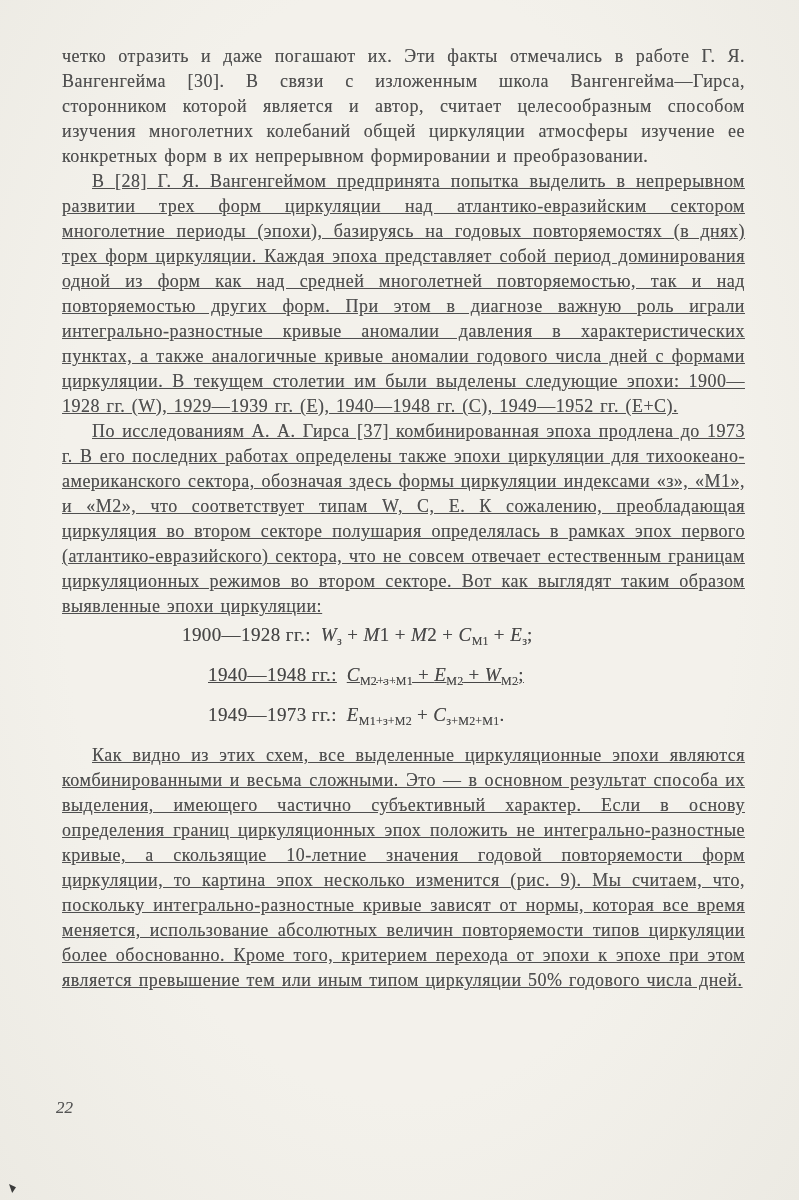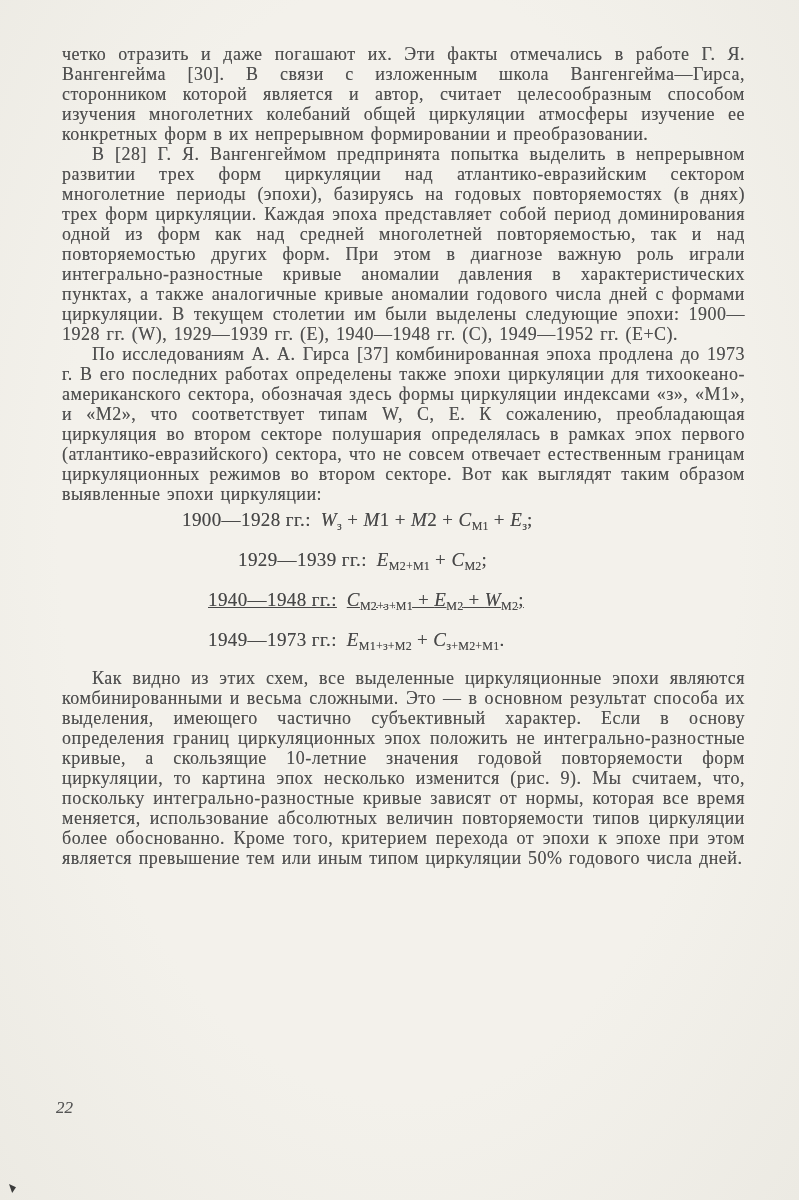--- a/index.html
+++ b/index.html
@@ -15,27 +15,27 @@
     background: #f1efe9;
     background-image: radial-gradient(ellipse at 50% 45%, #f3f1eb 60%, #eceae3 100%);
     padding: 44px 54px 0 62px;
     font-family: "Liberation Serif", "DejaVu Serif", serif;
     color: #4f4f4f;
     overflow: hidden;
   }
   .para {
     margin: 0;
     font-size: 18px;
-    line-height: 20px;
+    line-height: 25px;
     letter-spacing: 0.5px;
     word-spacing: 1.5px;
     text-align: justify;
     text-shadow: 0 0 0.6px rgba(80,80,80,0.55);
   }
-  .para.indent { text-indent: 30px; }
+  .para.indent { text-indent: 30px; text-decoration: underline; }
   .formulas {
     margin: 4px 0 16px 0;
     color: #474747;
   }
   .formula {
     font-size: 19px;
     line-height: 24px;
     margin-bottom: 16px;
     letter-spacing: 0.4px;
     white-space: nowrap;
@@ -80,23 +80,20 @@
   <p class="para">четко отразить и даже погашают их. Эти факты отмечались в работе Г. Я. Вангенгейма [30]. В связи с изложенным школа Вангенгейма—Гирса, сторонником которой является и автор, считает целесообразным способом изучения многолетних колебаний общей циркуляции атмосферы изучение ее конкретных форм в их непрерывном формировании и преобразовании.</p>
 
   <p class="para indent">В [28] Г. Я. Вангенгеймом предпринята попытка выделить в непрерывном развитии трех форм циркуляции над атлантико-евразийским сектором многолетние периоды (эпохи), базируясь на годовых повторяемостях (в днях) трех форм циркуляции. Каждая эпоха представляет собой период доминирования одной из форм как над средней многолетней повторяемостью, так и над повторяемостью других форм. При этом в диагнозе важную роль играли интегрально-разностные кривые аномалии давления в характеристических пунктах, а также аналогичные кривые аномалии годового числа дней с формами циркуляции. В текущем столетии им были выделены следующие эпохи: 1900—1928 гг. (W), 1929—1939 гг. (E), 1940—1948 гг. (C), 1949—1952 гг. (E+C).</p>
 
   <p class="para indent">По исследованиям А. А. Гирса [37] комбинированная эпоха продлена до 1973 г. В его последних работах определены также эпохи циркуляции для тихоокеано-американского сектора, обозначая здесь формы циркуляции индексами «з», «М1», и «М2», что соответствует типам W, C, E. К сожалению, преобладающая циркуляция во втором секторе полушария определялась в рамках эпох первого (атлантико-евразийского) сектора, что не совсем отвечает естественным границам циркуляционных режимов во втором секторе. Вот как выглядят таким образом выявленные эпохи циркуляции:</p>
 
   <div class="formulas">
     <div class="formula f1">
       <span class="flabel">1900—1928 гг.:</span><span class="fexpr"><i>W</i><sub>з</sub> + <i>M</i>1 + <i>M</i>2 + <i>C</i><sub>М1</sub> + <i>E</i><sub>з</sub>;</span>
     </div>
-    <div class="formula f2">
-      <span class="flabel">1929—1939 гг.:</span><span class="fexpr"><i>E</i><sub>М2+М1</sub> + <i>C</i><sub>М2</sub>;</span>
-    </div>
     <div class="formula f3">
       <span class="flabel">1940—1948 гг.:</span><span class="fexpr"><i>C</i><sub>М2+з+М1</sub> + <i>E</i><sub>М2</sub> + <i>W</i><sub>М2</sub>;</span>
     </div>
     <div class="formula f4">
       <span class="flabel">1949—1973 гг.:</span><span class="fexpr"><i>E</i><sub>М1+з+М2</sub> + <i>C</i><sub>з+М2+М1</sub>.</span>
     </div>
   </div>
 
   <p class="para indent">Как видно из этих схем, все выделенные циркуляционные эпохи являются комбинированными и весьма сложными. Это — в основном результат способа их выделения, имеющего частично субъективный характер. Если в основу определения границ циркуляционных эпох положить не интегрально-разностные кривые, а скользящие 10-летние значения годовой повторяемости форм циркуляции, то картина эпох несколько изменится (рис. 9). Мы считаем, что, поскольку интегрально-разностные кривые зависят от нормы, которая все время меняется, использование абсолютных величин повторяемости типов циркуляции более обоснованно. Кроме того, критерием перехода от эпохи к эпохе при этом является превышение тем или иным типом циркуляции 50% годового числа дней.</p>
 

